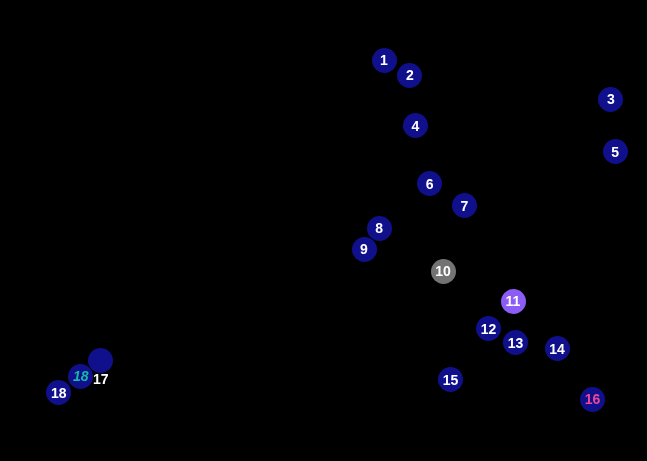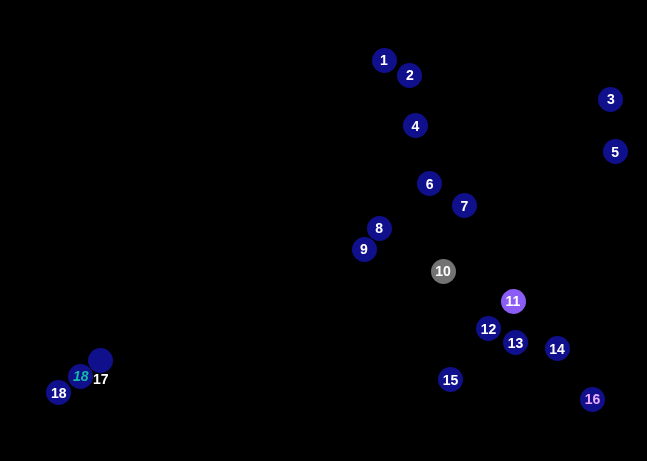--- a/index.html
+++ b/index.html
@@ -78,21 +78,21 @@
     <div class="dot" style="left: 503px; top: 330.4px; background: rgb(16, 16, 140);">
       <span style="color: rgb(255, 255, 255);">13</span>
     </div>
     <div class="dot" style="left: 530.5px; top: 336px; background: rgb(16, 16, 140); margin-left: 14px;">
       <span style="color: rgb(255, 255, 255);">14</span>
     </div>
     <div class="dot" style="left: 438px; top: 367px; background: rgb(16, 16, 140);">
       <span style="color: rgb(255, 255, 255);">15</span>
     </div>
     <div class="dot" style="left: 580px; top: 386.5px; background: rgb(16, 16, 140);">
-      <span style="color: #f0abfc;">16</span>
+      <span style="color: #ec4899;">16</span>
     </div>
     <div class="dot" style="left: 88.3px; top: 348.4px; background: rgb(16, 16, 140);">
       <span style="color: rgb(255, 255, 255); margin-top: 37px;">17</span>
     </div>
     <div class="dot" style="left: 68.3px; top: 363.6px; background: rgb(16, 16, 140);">
       <span style="color: #14b8a6; font-style: italic;">18</span>
     </div>
     <div class="dot" style="left: 46.3px; top: 380.2px; background: rgb(16, 16, 140);">
       <span style="color: rgb(255, 255, 255);">18</span>
     </div>

